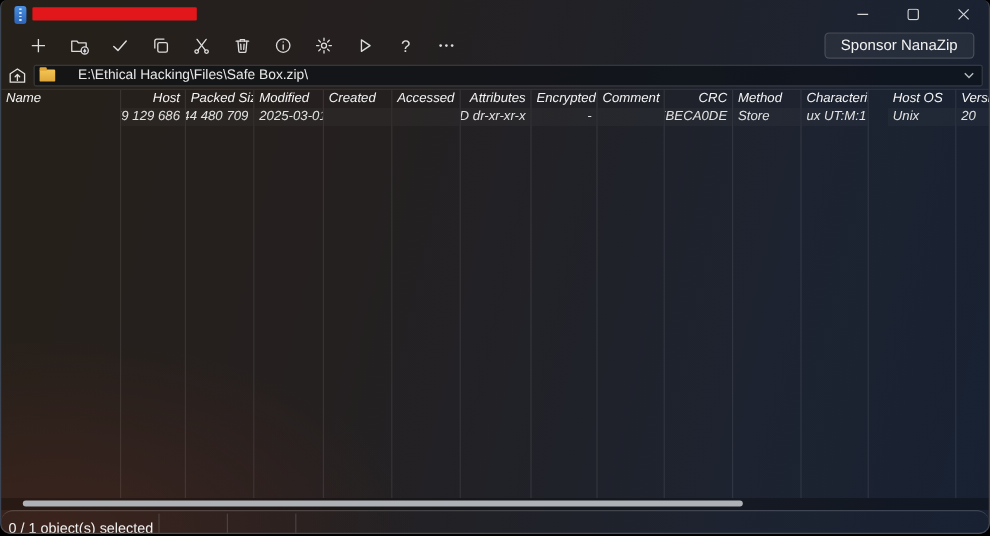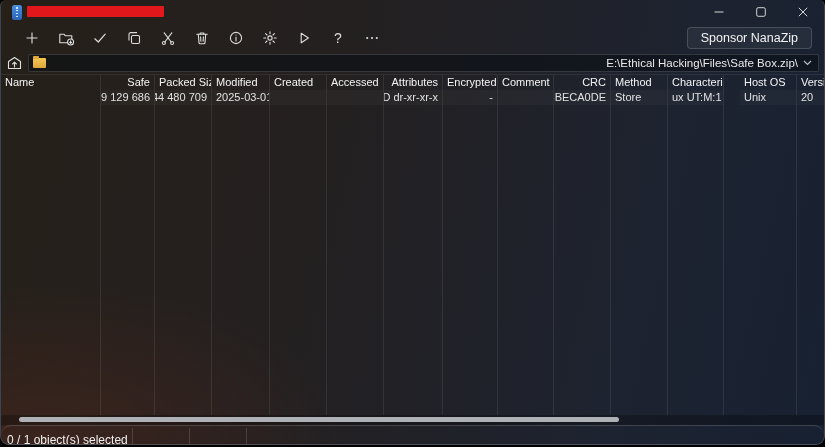--- a/index.html
+++ b/index.html
@@ -31,30 +31,30 @@
   .tool-btn { width:34px; height:26px; display:flex; align-items:center; justify-content:center; color:#dcdcdc; }
   .tool-btn svg { display:block; }
   .tool-btn .qmark { font-size:14px; color:#dcdcdc; font-weight:400; }
   .toolbar-spacer { flex:1; }
   .sponsor-btn { height:22px; margin-right:12px; padding:0 13px; display:flex; align-items:center;
     background:rgba(255,255,255,0.05); border:1px solid rgba(255,255,255,0.16); border-radius:4px;
     color:#f2f2f2; font-size:12.5px; white-space:nowrap; }
   
   .addressbar { height:22px; display:flex; align-items:center; padding:0 5px 0 3px; gap:4px; }
   .home-btn { width:20px; height:18px; display:flex; align-items:center; justify-content:center; color:#e0e0e0; }
-  .combo { flex:1; height:18px; display:flex; align-items:center; gap:2px; padding:0 4px;
-    background:rgba(8,12,18,0.55); border:1px solid rgba(255,255,255,0.15); border-radius:2px;text-align:right; }
+  .combo { flex:1; height:18px; display:flex; align-items:center; gap:19px; padding:0 4px;
+    background:rgba(8,12,18,0.55); border:1px solid rgba(255,255,255,0.15); border-radius:2px; }
   .folder-glyph { width:13px; height:10px; position:relative; flex:0 0 auto;
     background:linear-gradient(180deg,#f4c654,#dfa63b); border-radius:1px; }
   .folder-glyph::before { content:""; position:absolute; left:0; top:-2px; width:6px; height:3px;
     background:#dfa63b; border-radius:1px 1px 0 0; }
   .combo-path { flex:1; font-size:11.5px; color:#e8e8e8; white-space:nowrap; overflow:hidden; }
   .combo-chevron { width:14px; display:flex; justify-content:center; align-items:center; color:#b9bcc1; }
   
-  .file-list { height:341px; display:flex; border-top:1px solid rgba(255,255,255,0.07); position:relative; }
+  .file-list { height:341px; display:flex; border-top:1px solid rgba(255,255,255,0.07); position:relative;font-style:italic; }
   .col { height:100%; border-right:1px solid rgba(255,255,255,0.085); overflow:hidden; flex:0 0 auto; }
   .col:last-child { border-right:none; }
   .col-header { height:15px; line-height:15px; padding:0 4px; font-size:11px; color:#f4f4f4; white-space:nowrap; overflow:hidden; }
   .cell { height:15px; line-height:15px; padding:0 4px; font-size:11px; color:#e2e2e2;
     white-space:nowrap; overflow:hidden; background:rgba(255,255,255,0.028); display:flex; align-items:center; gap:3px; }
   .cell.al-r, .col-header.al-r { justify-content:flex-end; text-align:right; }
   .cell .folder-glyph { width:12px; height:9px; }
   
   .hscroll { height:10px; position:relative; background:rgba(0,0,0,0.28); }
   .hthumb { position:absolute; left:18px; top:2px; width:600px; height:5px; background:#aeb1b5; border-radius:3px; }
@@ -199,21 +199,21 @@
           </svg>
       </span>
     </div>
   </div>
 
   <div class="file-list" id="fileList">
       <div class="col" style="width: 100px;">
         <div class="col-header">Name</div>
       </div>
       <div class="col" style="width: 54px;">
-        <div class="col-header al-r">Safe</div>
+        <div class="col-header al-r">Host</div>
         <div class="cell al-r">
           <span>259 129 686</span>
         </div>
       </div>
       <div class="col" style="width: 57px;">
         <div class="col-header al-r">Packed Size</div>
         <div class="cell al-r">
           <span>144 480 709</span>
         </div>
       </div>

